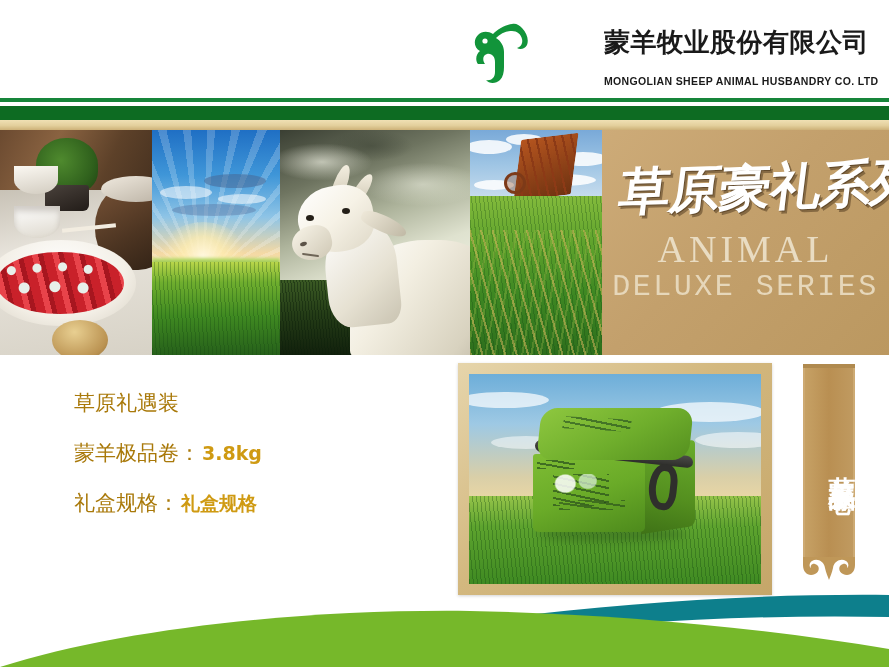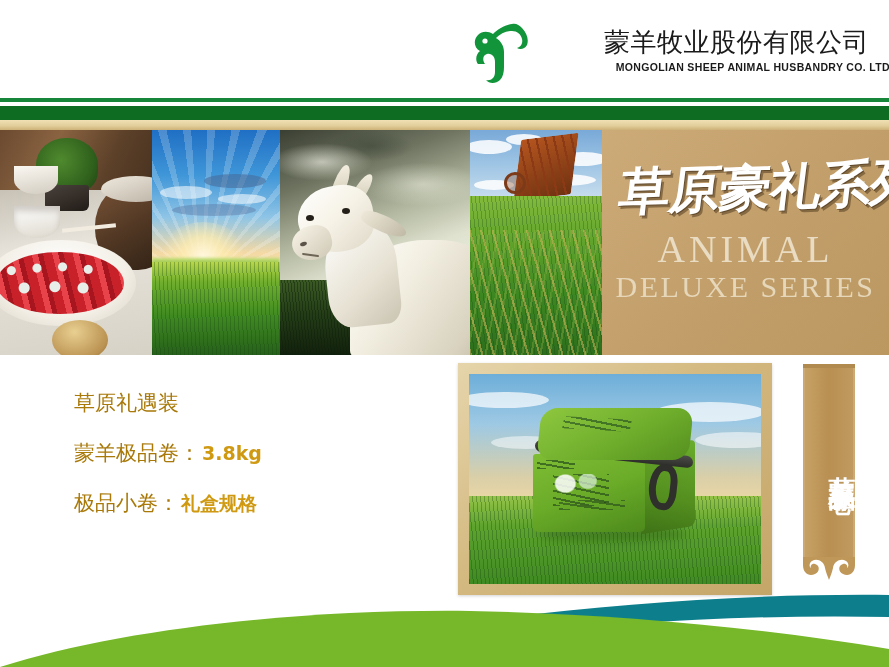--- a/index.html
+++ b/index.html
@@ -39,27 +39,27 @@
   .logo-en {
     font-family:"Liberation Sans", sans-serif;
     font-size:6.5px; color:#12943a; letter-spacing:1.1px;
     margin-top:3px; text-align:center; transform:scaleX(1.02);
   }
   .company-block {
     position:absolute; left:604px; top:28px; width:286px;
   }
   .company-cn {
     font-family:"DejaVu Sans", sans-serif;
-    font-weight:normal; font-size:26px; color:#1a1a1a;
+    font-weight:bold; font-size:26px; color:#1a1a1a;
     letter-spacing:0.5px; line-height:1.15; white-space:nowrap;
   }
   .company-en {
     font-family:"Liberation Sans", sans-serif;
     font-weight:bold; font-size:10.5px; color:#1a1a1a;
-    letter-spacing:0.35px; margin-top:3px; white-space:nowrap;text-align:right;
+    letter-spacing:0.35px; margin-top:17px; white-space:nowrap;
   }
 
   
   .stripe-thin {
     position:absolute; left:0; top:98px; width:889px; height:4px;
     background:#17853a;
   }
   .stripe-gap {
     position:absolute; left:0; top:102px; width:889px; height:4px;
     background:#ffffff;
@@ -314,21 +314,21 @@
     transform:skewX(-9deg) rotate(-2deg);
     text-shadow:3px 3px 0 rgba(60,40,18,.45), 1px 1px 0 rgba(60,40,18,.5);
   }
   .prairie {
     position:absolute; left:0; top:100px; width:287px; text-align:center;
     font-family:"Liberation Serif", serif;
     font-size:38px; color:#e9dcc2; letter-spacing:4px; line-height:1;
   }
   .deluxe {
     position:absolute; left:0; top:142px; width:287px; text-align:center;
-    font-family:Liberation Serif, serif;
+    font-family:Liberation Mono, monospace;
     font-size:30px; color:#e6d7ba; letter-spacing:2.5px; line-height:1;
   }
 
   
   .content {
     position:absolute; left:0; top:355px; width:810px; height:245px;
     background:#ffffff;
   }
 
   .spec-list { position:absolute; left:74px; top:38px; width:330px; }
@@ -551,21 +551,21 @@
 <div class="content">
 
   <div class="spec-list">
     <div class="spec-row">
       <span class="spec-title">草原礼遇装</span>
     </div>
     <div class="spec-row">
       <span class="spec-label">蒙羊极品卷：</span><span class="spec-value">3.8kg</span>
     </div>
     <div class="spec-row">
-      <span class="spec-label">极品小卷：</span><span class="spec-value">礼盒规格</span>
+      <span class="spec-label">礼盒规格：</span><span class="spec-value">礼盒规格</span>
     </div>
   </div>
 
   <div class="photo-frame">
     <div class="photo">
       <div class="ph-sky"></div>
       <div class="ph-cloud pc1"></div>
         <div class="ph-cloud pc2"></div>
       <div class="ph-cloud pc3"></div>
         <div class="ph-cloud pc4"></div>

